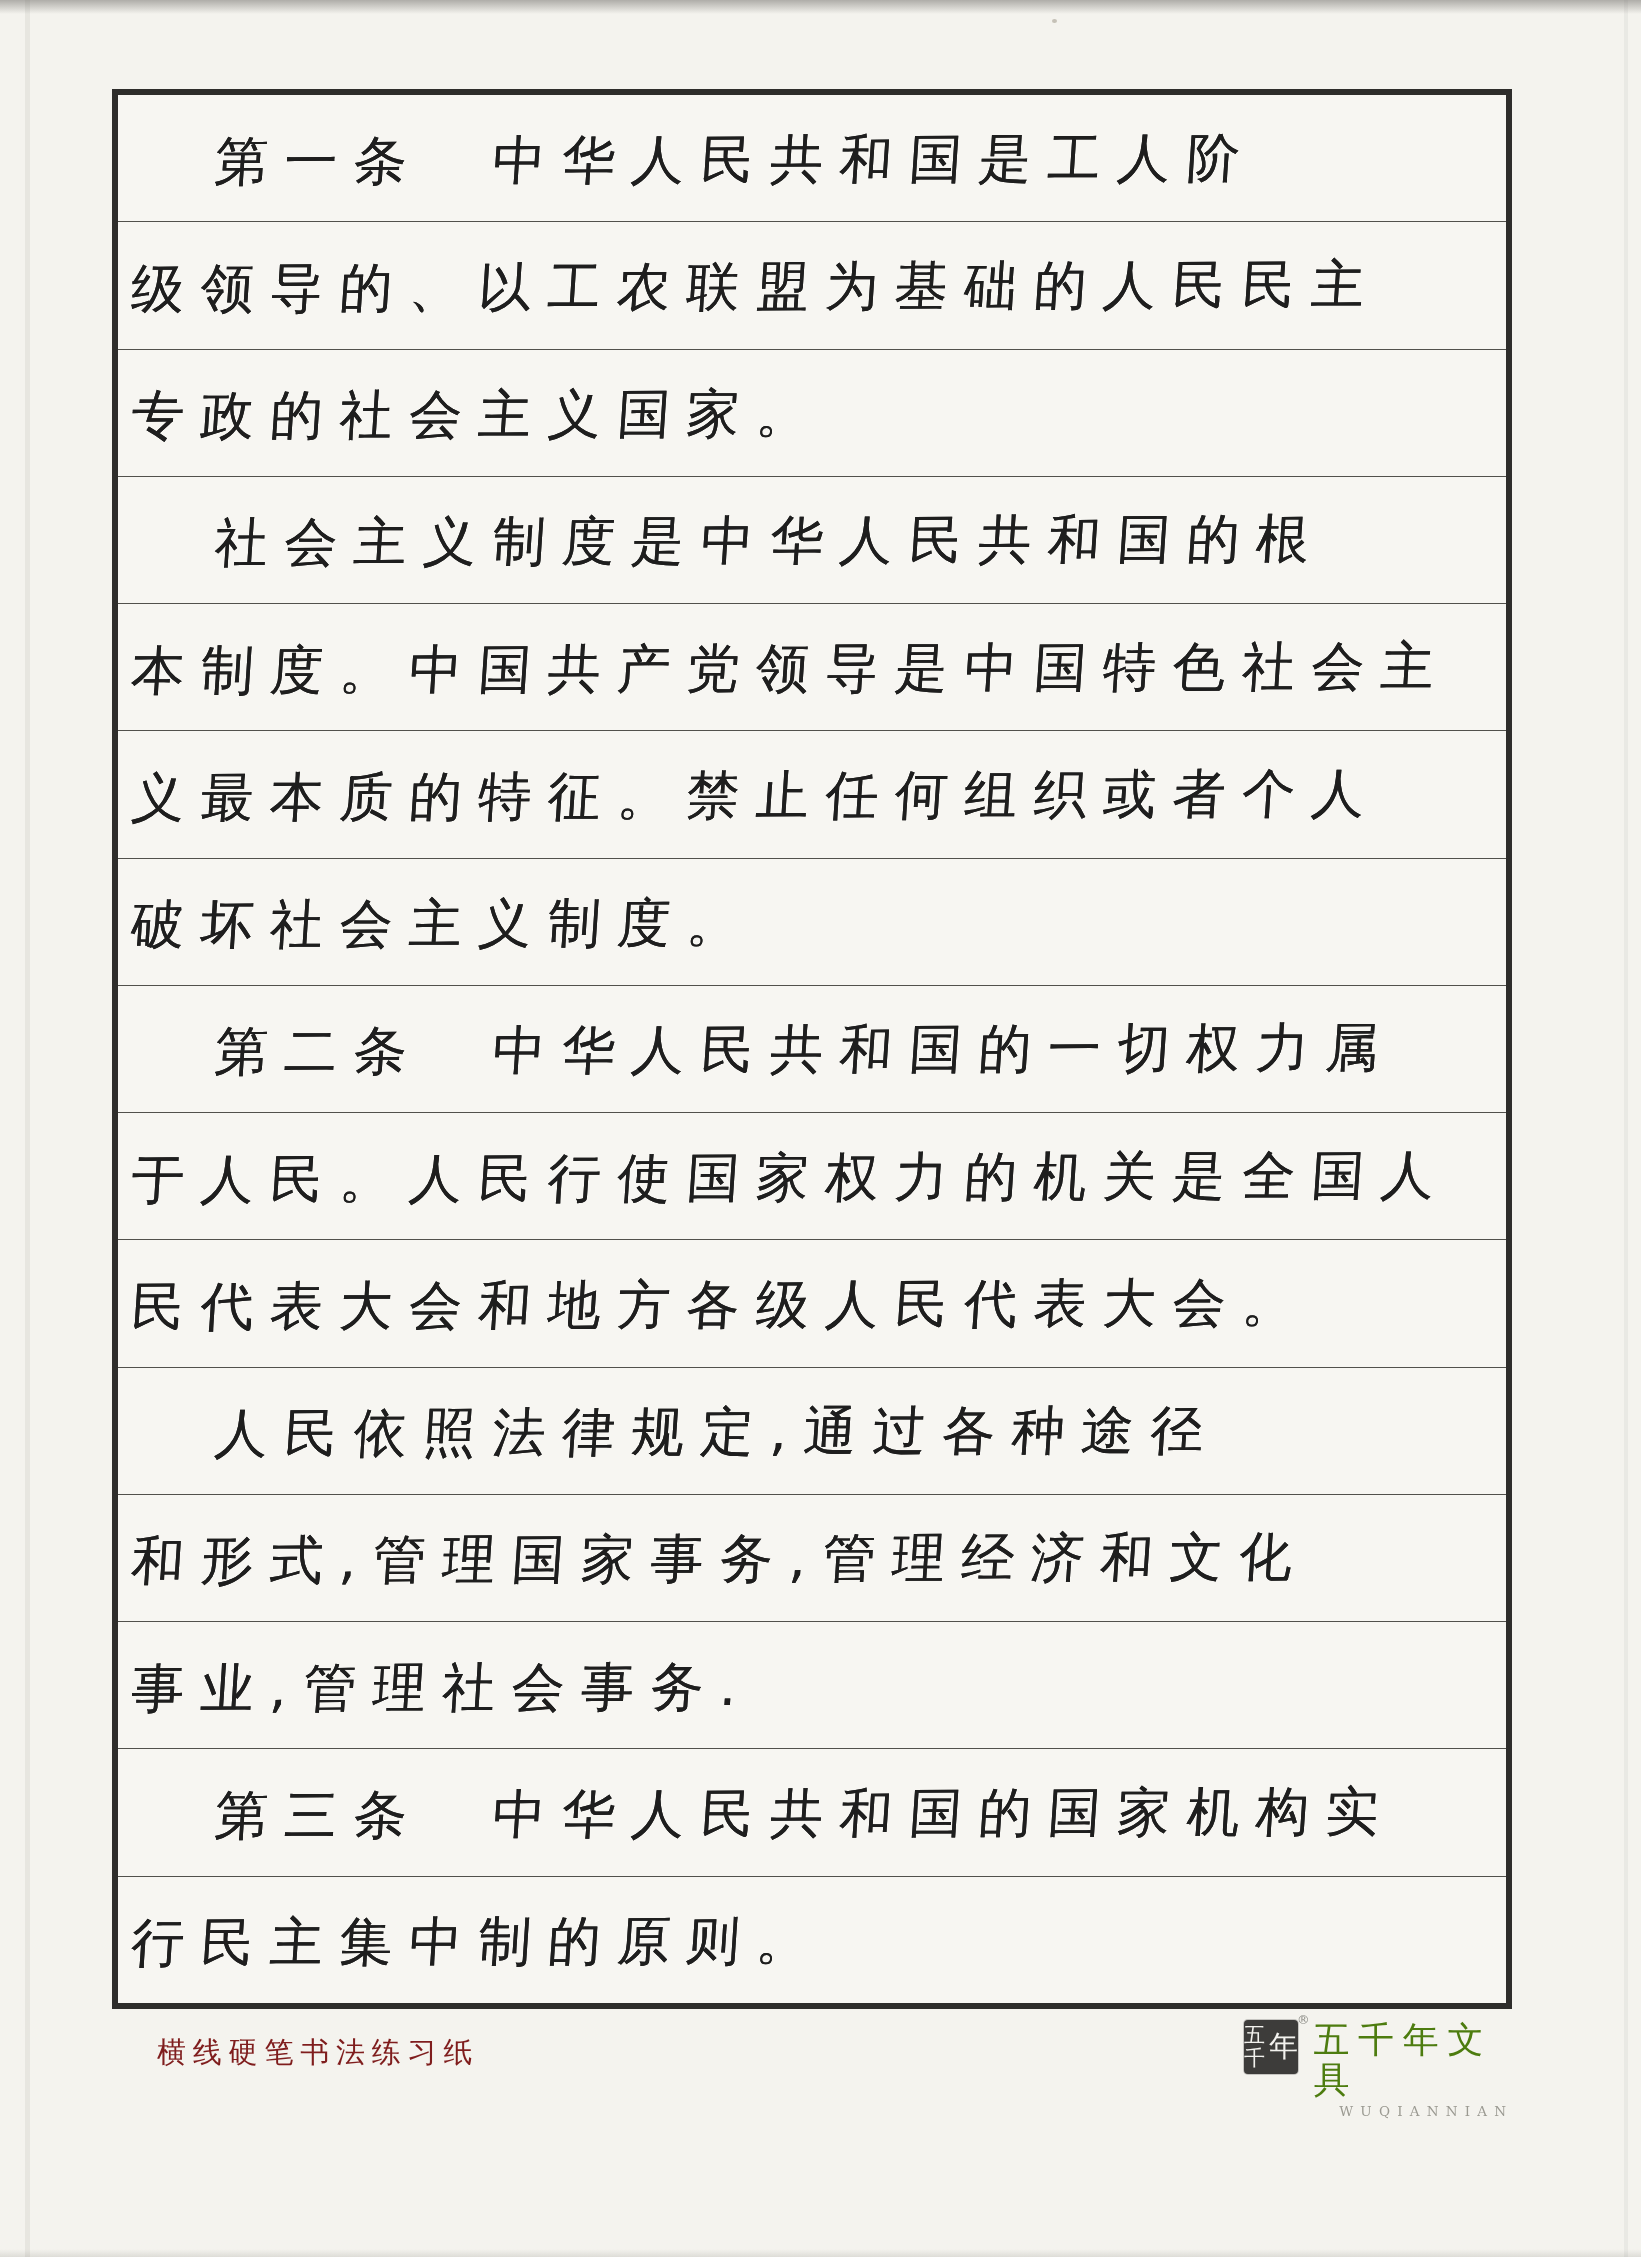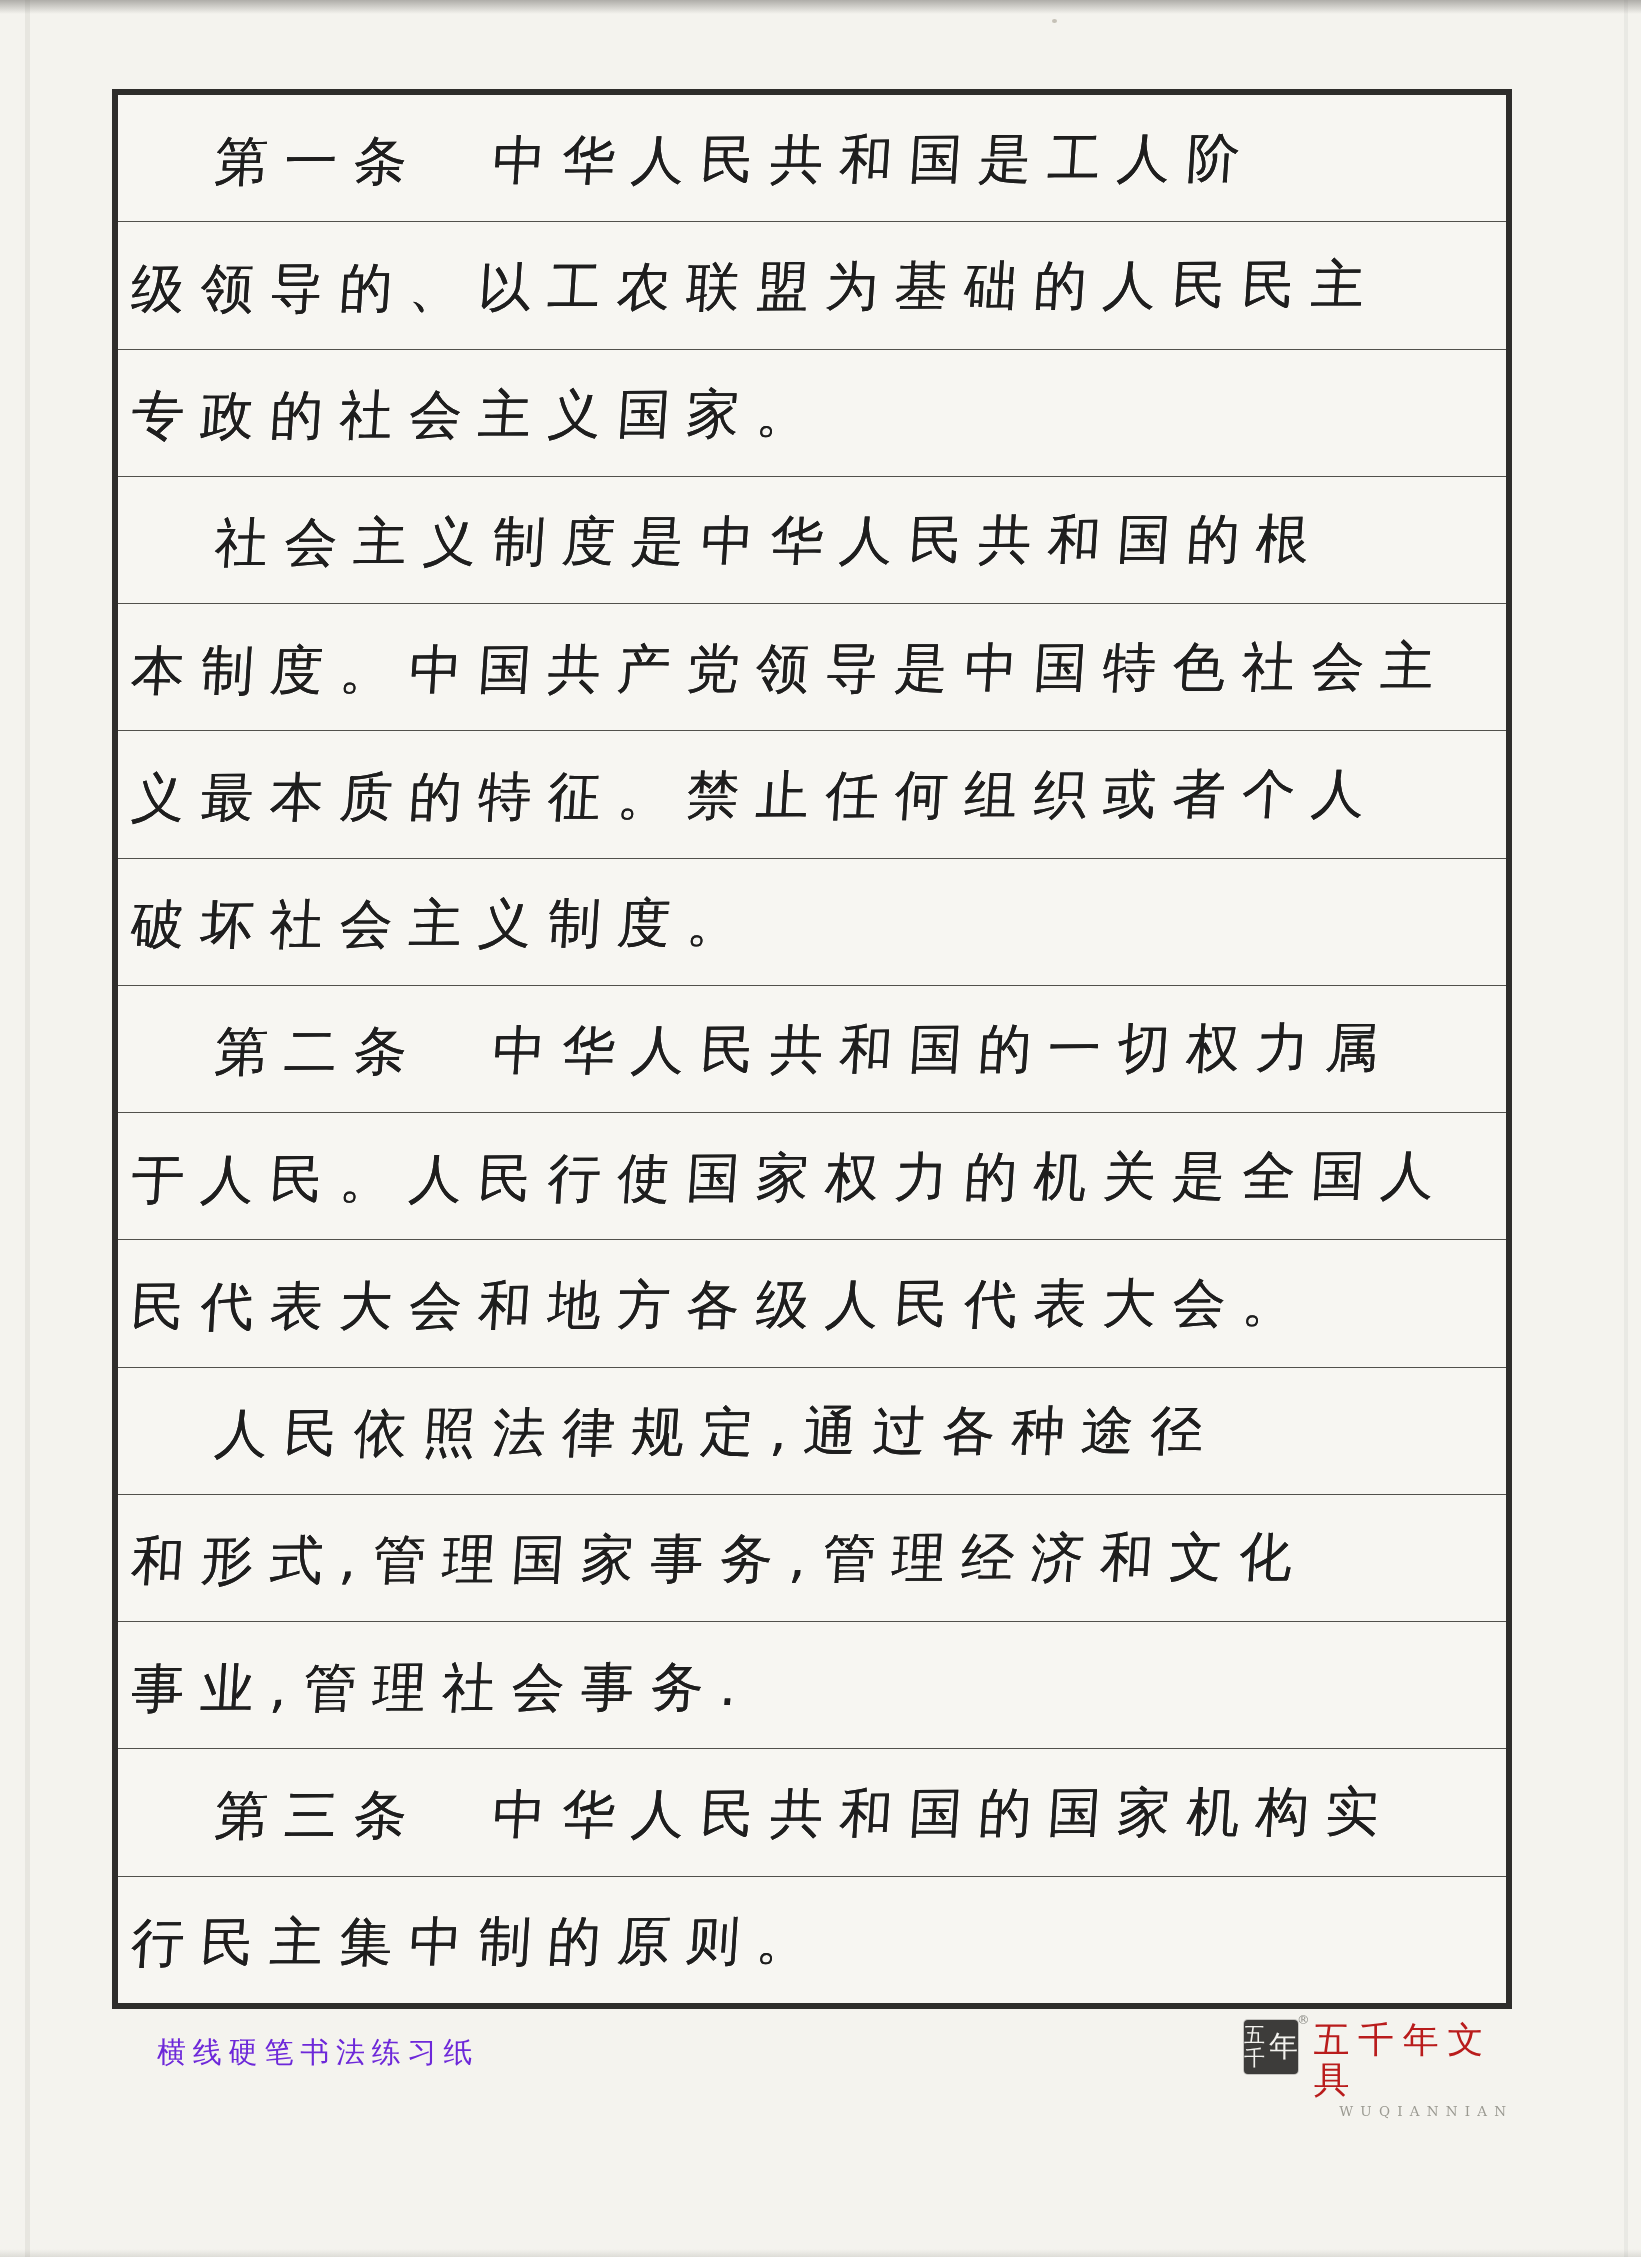--- a/index.html
+++ b/index.html
@@ -49,42 +49,42 @@
     transform-origin:left center;
     text-shadow:0 0 0.6px #1e1e1e;
     line-height:1;
     margin-top:5.8px;
   }
   .row.indent .hand{padding-left:97px;}
   
   .sheet-label{
     position:absolute;left:157px;top:2033px;
     font-family:"DejaVu Serif","Liberation Serif",serif;
-    font-size:29px;color:#6d28d9;letter-spacing:6.8px;text-align:right;
+    font-size:29px;color:#7f1d1d;letter-spacing:6.8px;text-align:right;
   }
   .brand{
     position:absolute;left:1244px;top:2020px;width:270px;
     display:flex;align-items:flex-start;
   }
   .brand-seal{
     width:54px;height:54px;background:#3d3c3a;border-radius:3.9px;
     display:flex;align-items:center;justify-content:center;
     color:#f3f2ee;flex:0 0 auto;position:relative;
     box-shadow:0 0 0 1px rgba(60,60,58,.25);
   }
   .seal-left{display:flex;flex-direction:column;font-size:21px;line-height:1.1;letter-spacing:0;
     font-family:"DejaVu Serif","Liberation Serif",serif;}
   .seal-right{font-size:29px;margin-left:2.9px;font-family:"DejaVu Serif","Liberation Serif",serif;}
   .brand-reg{
     position:absolute;top:-7.7px;right:-11.6px;font-size:12.6px;color:#8b8b85;
   }
   .brand-text{margin-left:15.4px;display:flex;flex-direction:column;}
   .brand-name{
     font-family:"DejaVu Serif","Liberation Serif",serif;
-    font-size:36px;color:#b91c1c;letter-spacing:8.7px;line-height:1.1;
+    font-size:36px;color:#4d7c0f;letter-spacing:8.7px;line-height:1.1;
   }
   .brand-latin{
     font-family:"DejaVu Serif","Liberation Serif",serif;
     font-size:13.5px;color:#9b9a92;letter-spacing:7.2px;margin-top:3.9px;padding-left:1.9px;margin-left:24px;
   }
   
   .speck{position:absolute;border-radius:50%;background:rgba(110,100,80,.35);pointer-events:none;}
   .speck.s1{left:1052px;top:19.3px;width:4.8px;height:3.9px;}
   .speck.s2{left:881px;top:970px;width:3.9px;height:3.9px;background:rgba(150,60,60,.30);}
   .speck.s3{left:641px;top:1418px;width:3.9px;height:3.9px;background:rgba(160,130,60,.45);}

